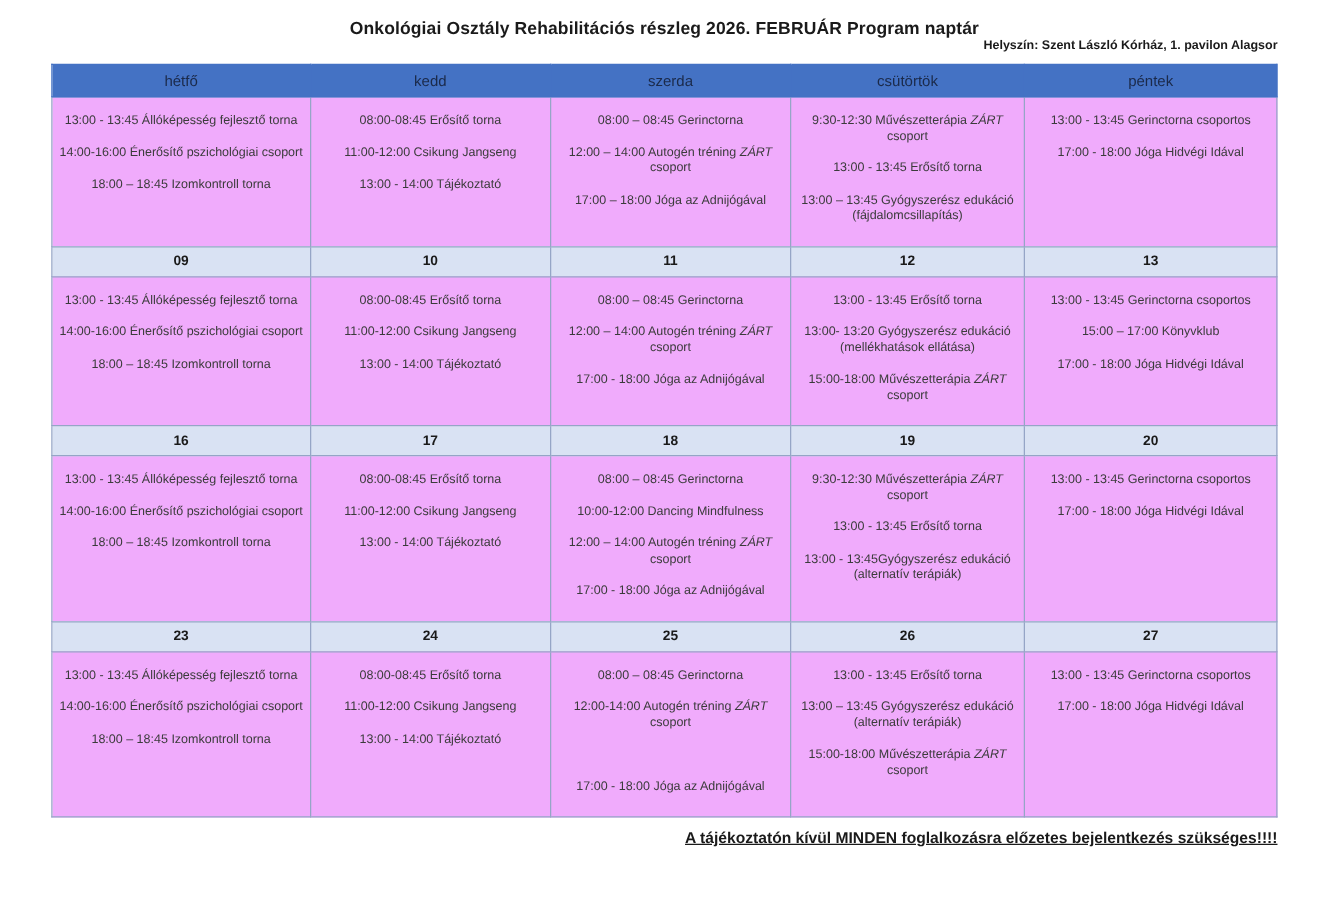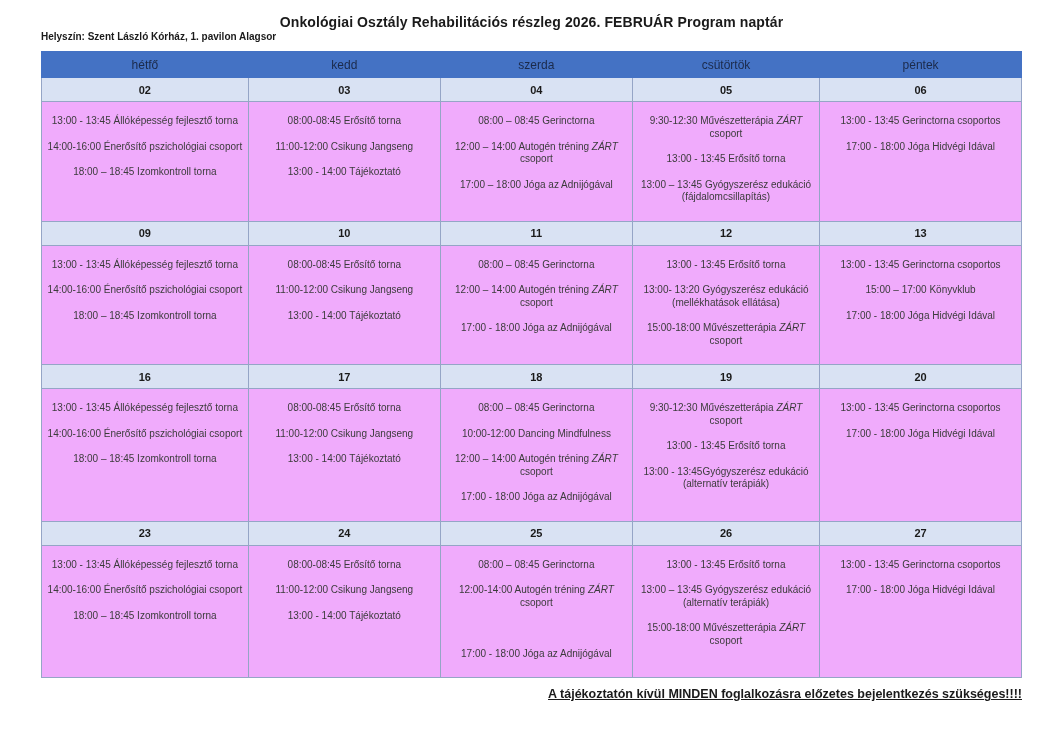--- a/index.html
+++ b/index.html
@@ -17,21 +17,21 @@
     font-family:"Liberation Sans","DejaVu Sans",sans-serif;
     color:#1a1a1a;
   }
   .page{padding:12px 41px 0 41px;}
   .title{
     text-align:center;font-size:14px;font-weight:bold;color:#1a1a1a;
     margin:2px 0 1px 0;letter-spacing:0.1px;
   }
   .title .u{}
   .subtitle{
-    text-align:left;font-size:10px;font-weight:bold;color:#1a1a1a;
+    text-align:right;font-size:10px;font-weight:bold;color:#1a1a1a;
     margin:0 0 9px 0;
   }
   table.cal{
     width:100%;border-collapse:collapse;table-layout:fixed;
     border:1px solid var(--border_color);
   }
   col.c1{width:21.1%;} col.c2{width:19.6%;} col.c3{width:19.6%;}
   col.c4{width:19.1%;} col.c5{width:20.6%;}
   th.dayhead{
     background:var(--header_bg);
@@ -85,27 +85,20 @@
     <thead>
       <tr>
         <th class="dayhead">hétfő</th>
         <th class="dayhead">kedd</th>
         <th class="dayhead">szerda</th>
         <th class="dayhead">csütörtök</th>
         <th class="dayhead">péntek</th>
       </tr>
     </thead>
     <tbody>
-        <tr class="date-row">
-          <td>02</td>
-          <td>03</td>
-          <td>04</td>
-          <td>05</td>
-          <td>06</td>
-        </tr>
         <tr class="content-row" style="height: 112px;">
           <td>
             <div class="event">13:00 - 13:45 Állóképesség fejlesztő torna</div>
             <div class="event">14:00-16:00 Énerősítő pszichológiai csoport</div>
             <div class="event">18:00 – 18:45 Izomkontroll torna</div>
           </td>
           <td>
             <div class="event">08:00-08:45 Erősítő torna</div>
             <div class="event">11:00-12:00 Csikung Jangseng</div>
             <div class="event">13:00 - 14:00 Tájékoztató</div>

